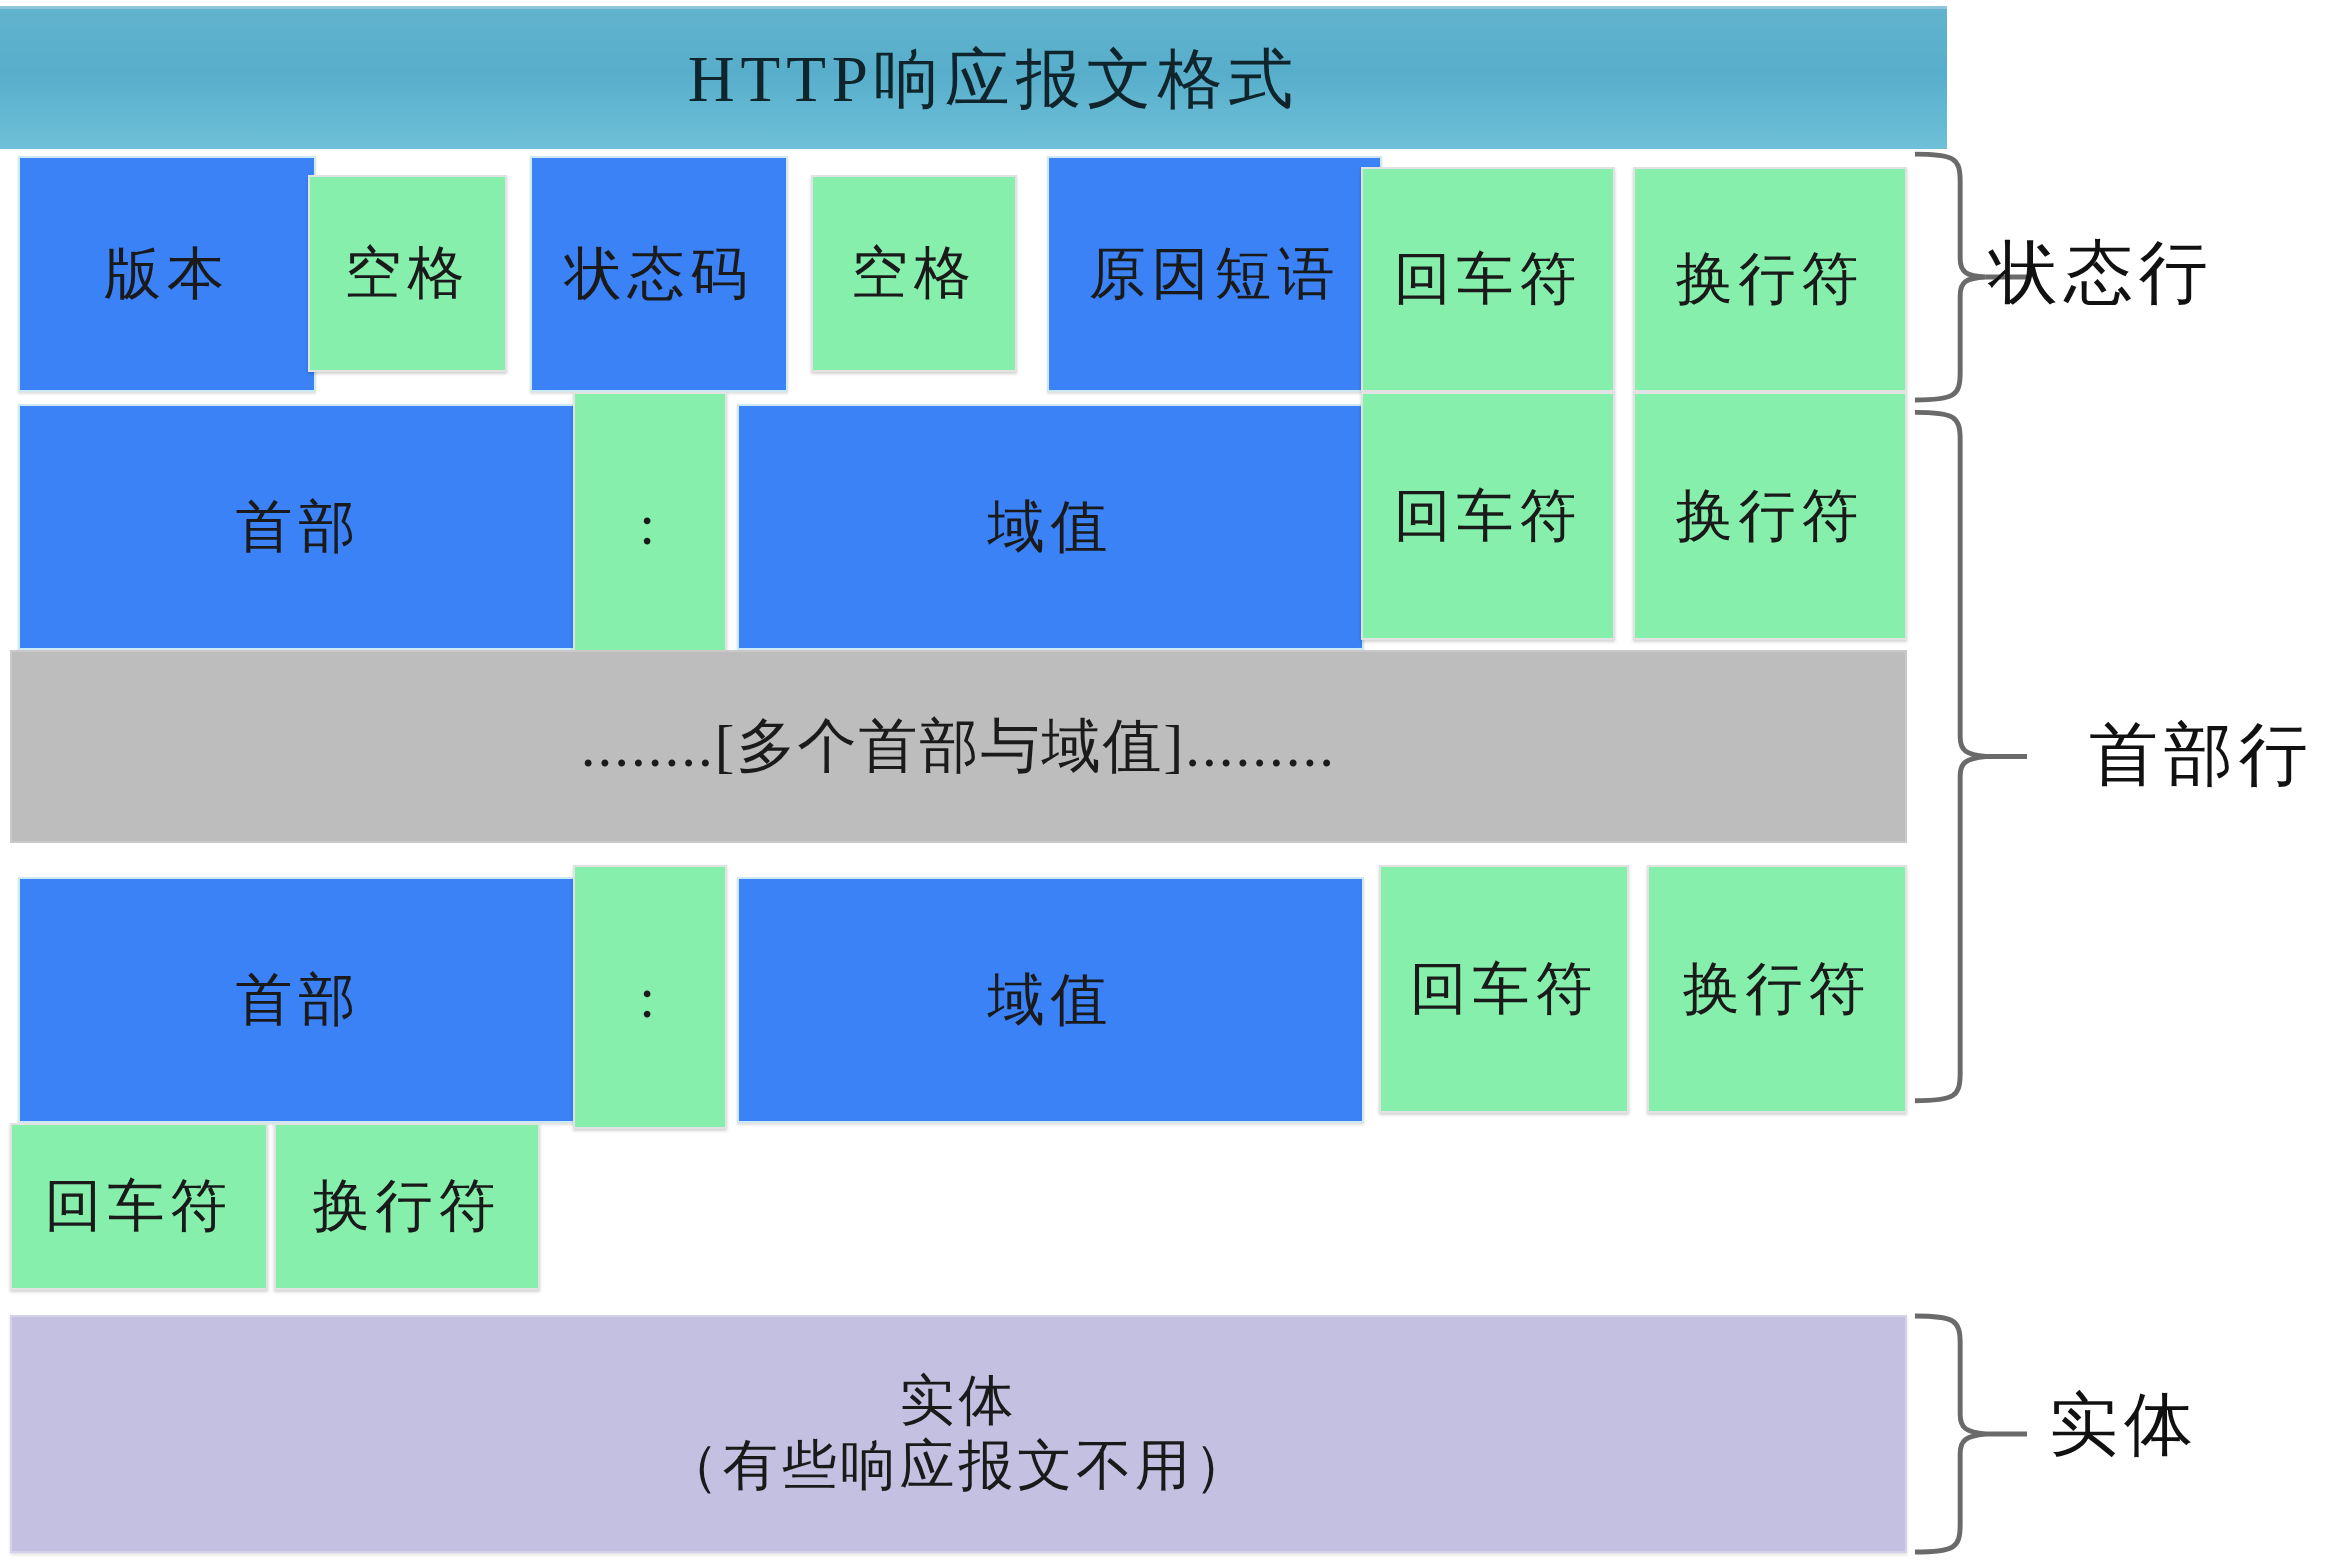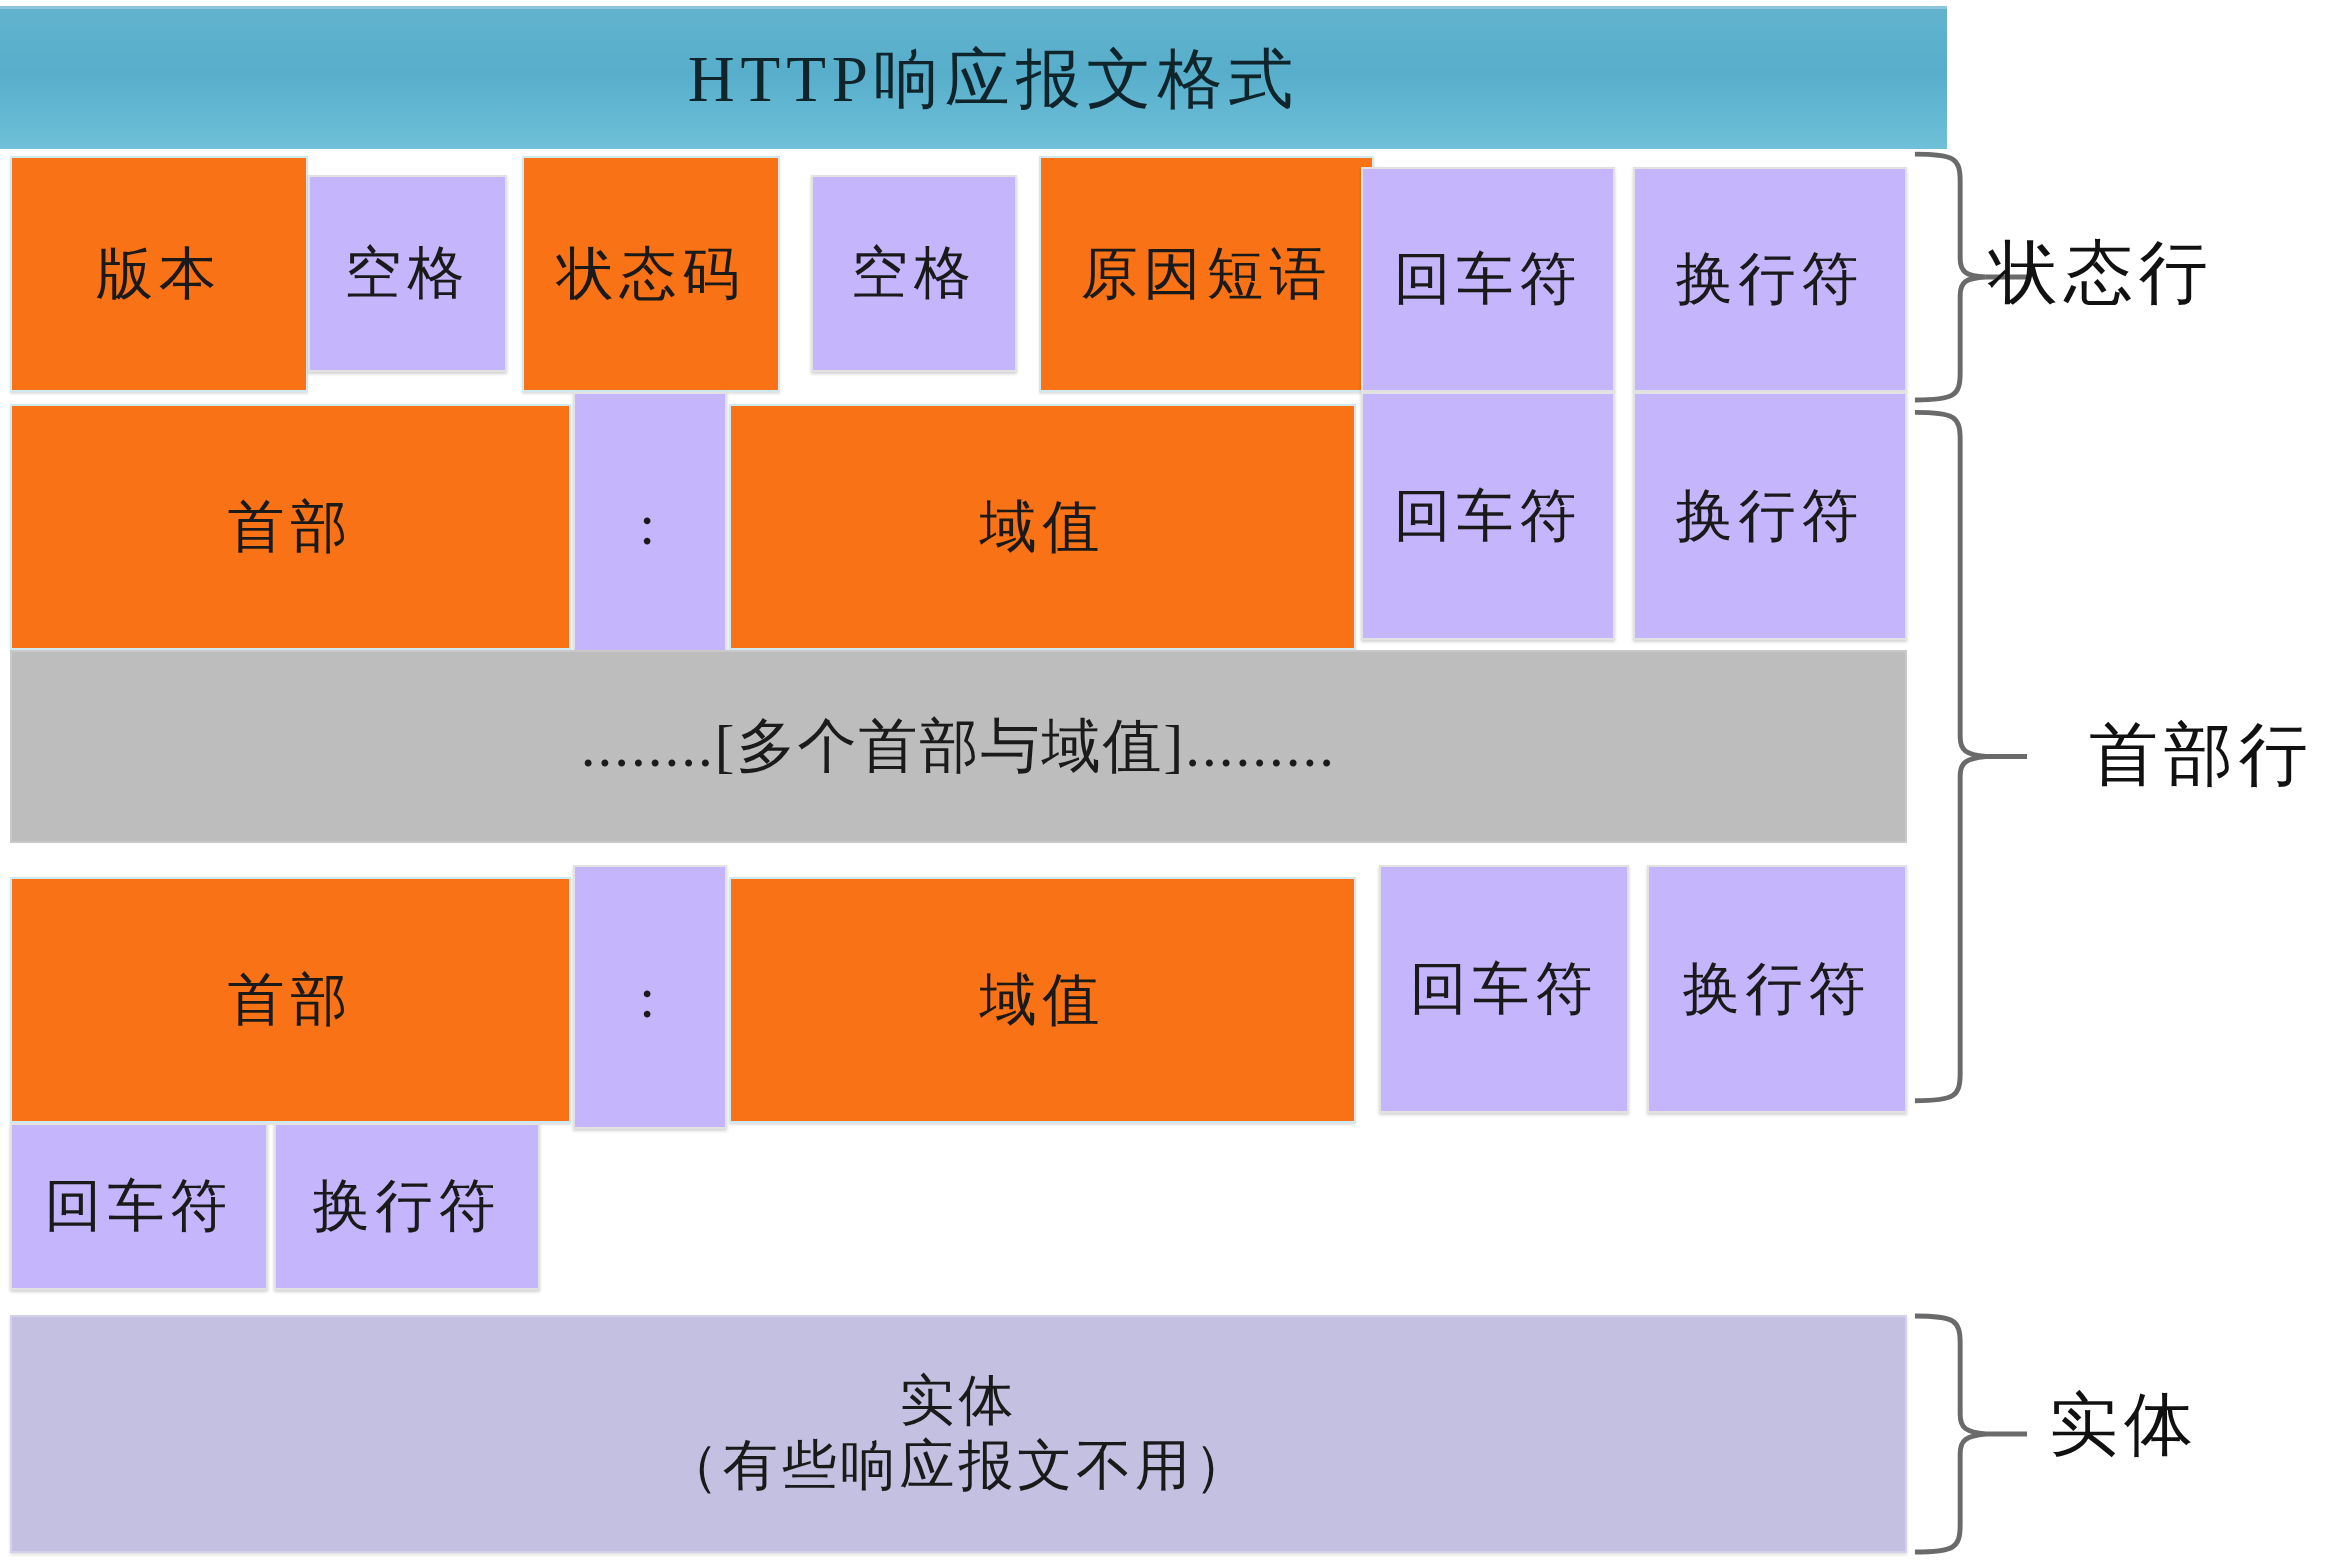--- a/index.html
+++ b/index.html
@@ -26,26 +26,27 @@
     left:0;top:5.9px;width:1907px;height:140px;
     background:linear-gradient(180deg,#62b3cd 0%,#57aecb 45%,#6fc0d8 100%);
     display:flex;align-items:center;justify-content:center;
     color:#10242c;font-size:65px;letter-spacing:5.9px;
     border-top:3px solid #8dc6da;
     padding-left:40px;
   }
 
   
   .c-blue{
-    background:#f97316;
+    background:#3b82f6;
     border:2px solid #cfe9f3;
     box-shadow:0 2px 2px rgba(0,0,0,0.12);
+    margin-left:8px;
   }
   .c-white{
-    background:#c4b5fd;
+    background:#86efac;
     border:2px solid #e2e2e2;
     box-shadow:0 2px 3px rgba(0,0,0,0.18);
   }
   .c-gray{
     background:#bdbdbd;
     border:2px solid #c9c9c9;
     font-size:59px;
     letter-spacing:2px;
     color:#1b1b1b;
   }

